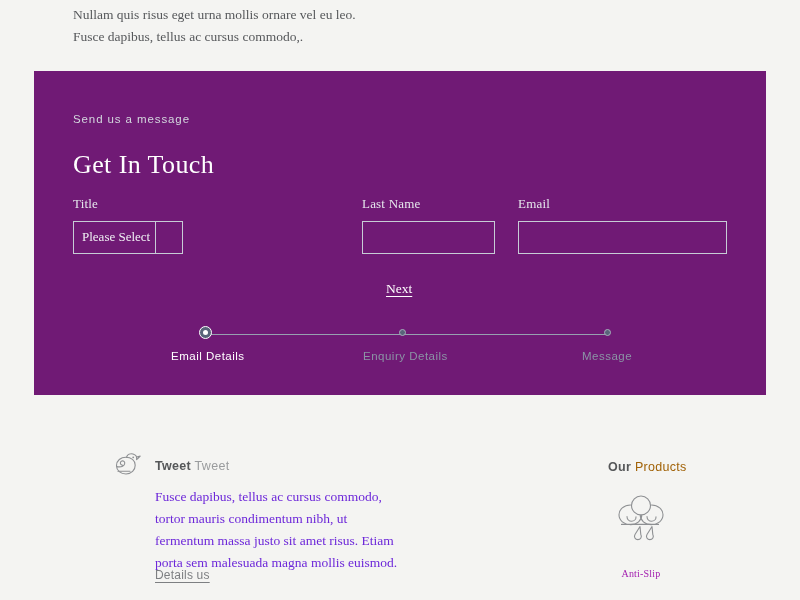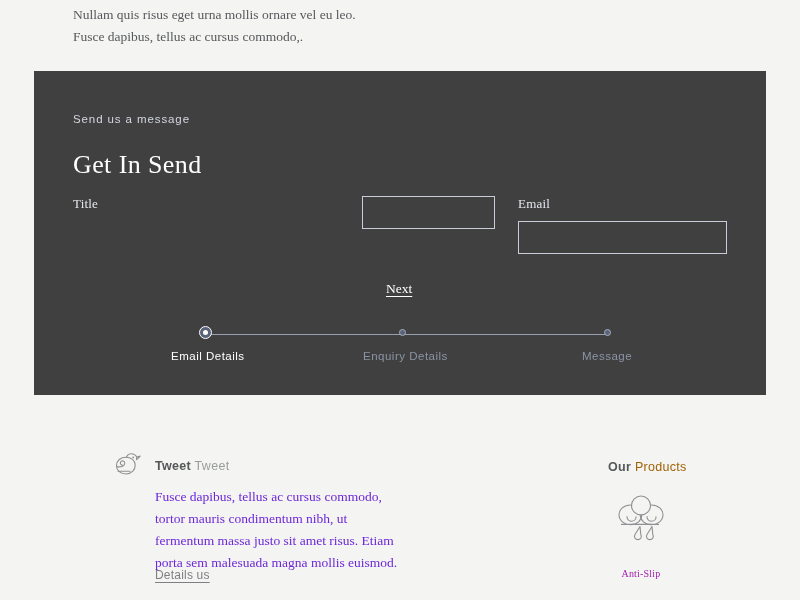--- a/index.html
+++ b/index.html
@@ -28,21 +28,21 @@
     color: #56585b;
   }
 
   
   .panel {
     position: absolute;
     left: 34px;
     top: 71px;
     width: 732px;
     height: 324px;
-    background: #404040;
+    background: #701a75;
   }
 
   .panel-eyebrow {
     position: absolute;
     left: 39px;
     top: 42px;
     font-family: "Liberation Sans", sans-serif;
     font-size: 11.5px;
     letter-spacing: 0.9px;
     color: #d3d7de;
@@ -281,30 +281,35 @@
   }
 </style>
 </head>
 <body>
 
 <div class="intro">Nullam quis risus eget urna mollis ornare vel eu leo. Fusce dapibus, tellus ac cursus commodo,.</div>
 
 <div class="panel">
 
   <div class="panel-eyebrow">Send us a message</div>
-  <h1 class="panel-title">Get In Send</h1>
+  <h1 class="panel-title">Get In Touch</h1>
 
   <div class="form-row">
 
     <div class="field" style="left:39px; width:110px;">
       <label class="field-label">Title</label>
+      <div class="select-wrap">
+        <span class="select-value">Please Select</span>
+        <span class="select-divider"></span>
+      </div>
     </div>
 
 
     <div class="field" style="left:328px; width:133px;">
+      <label class="field-label">Last Name</label>
       <input class="field-input" style="width: 133px;" type="text" placeholder="">
     </div>
 
     <div class="field" style="left:484px; width:209px;">
       <label class="field-label">Email</label>
       <input class="field-input" style="width: 209px;" type="text" placeholder="">
     </div>
 
   </div>
 

